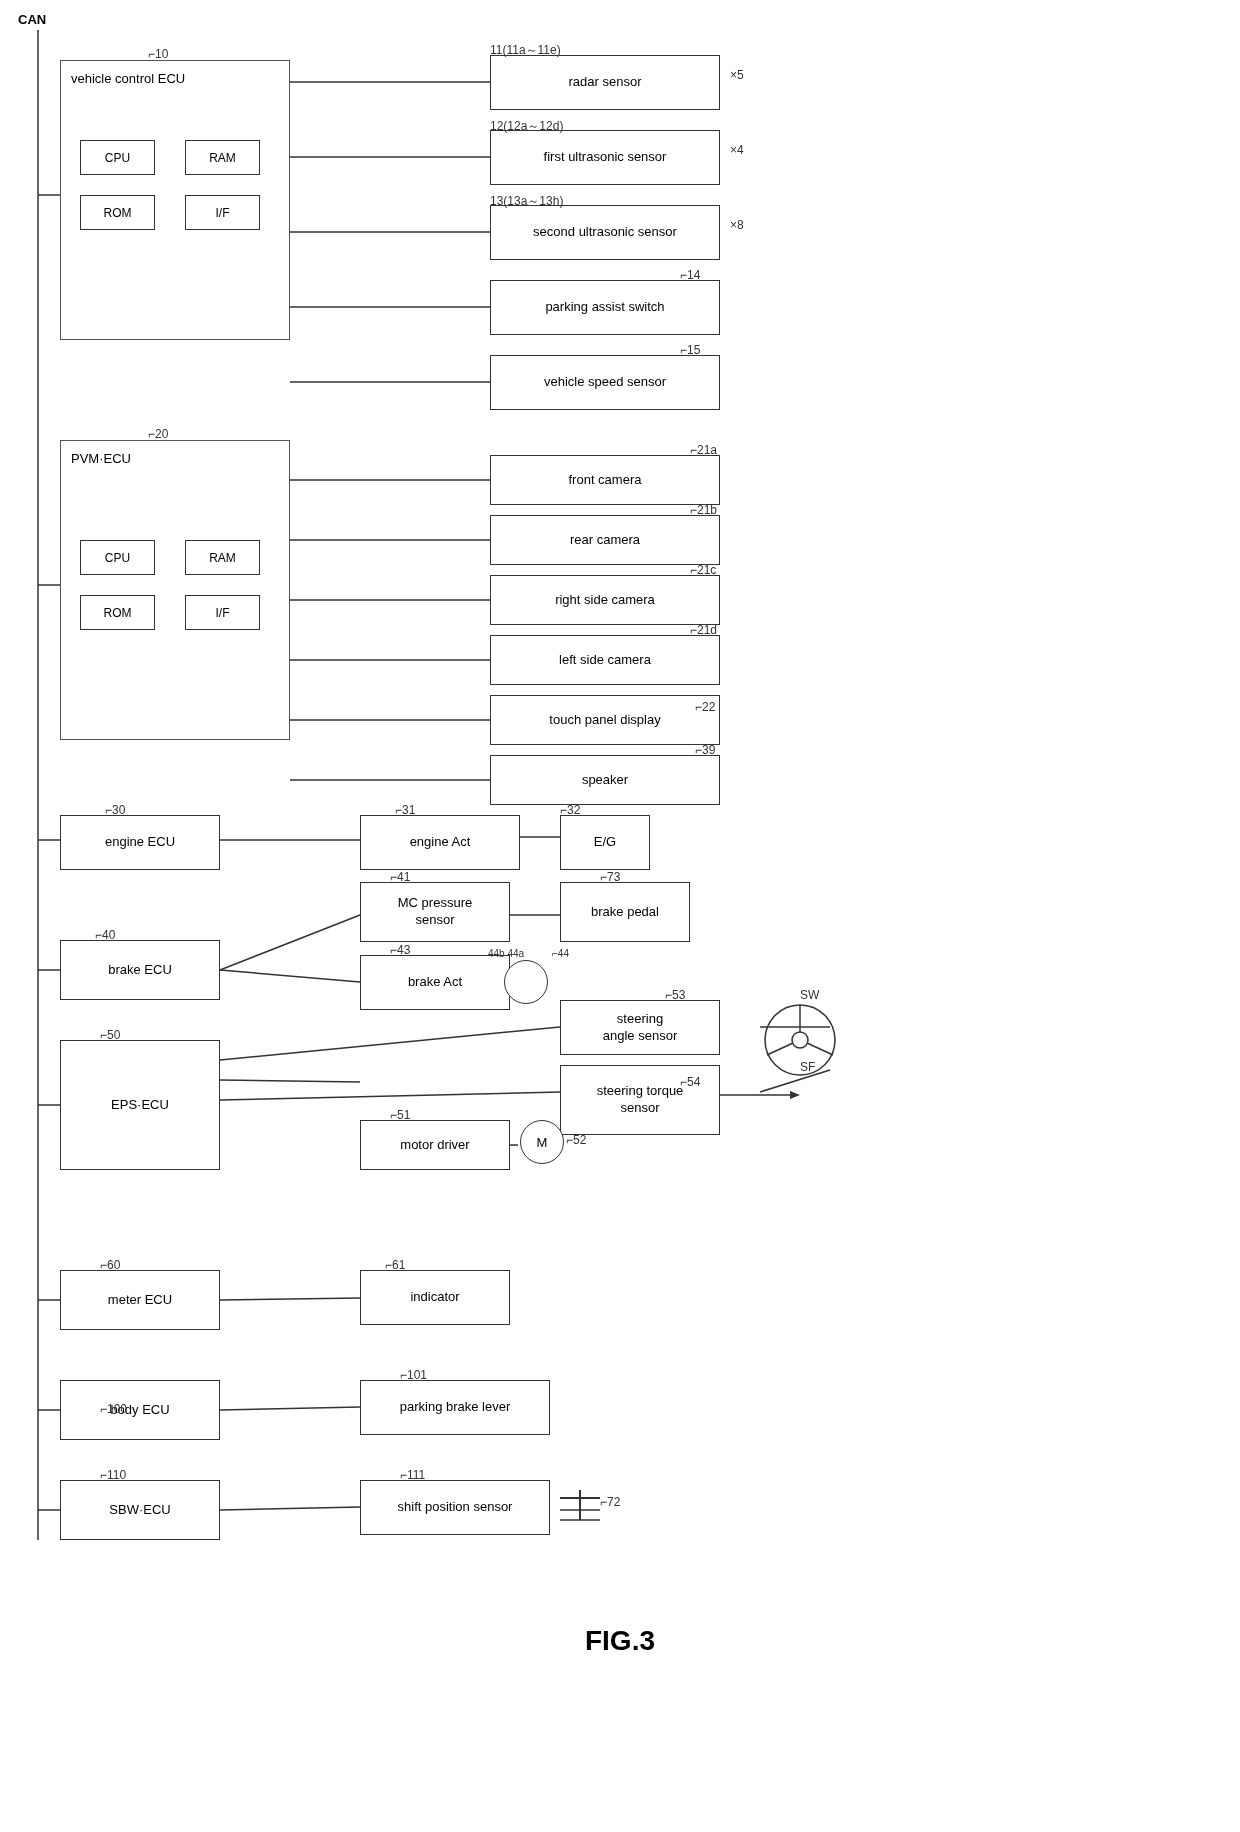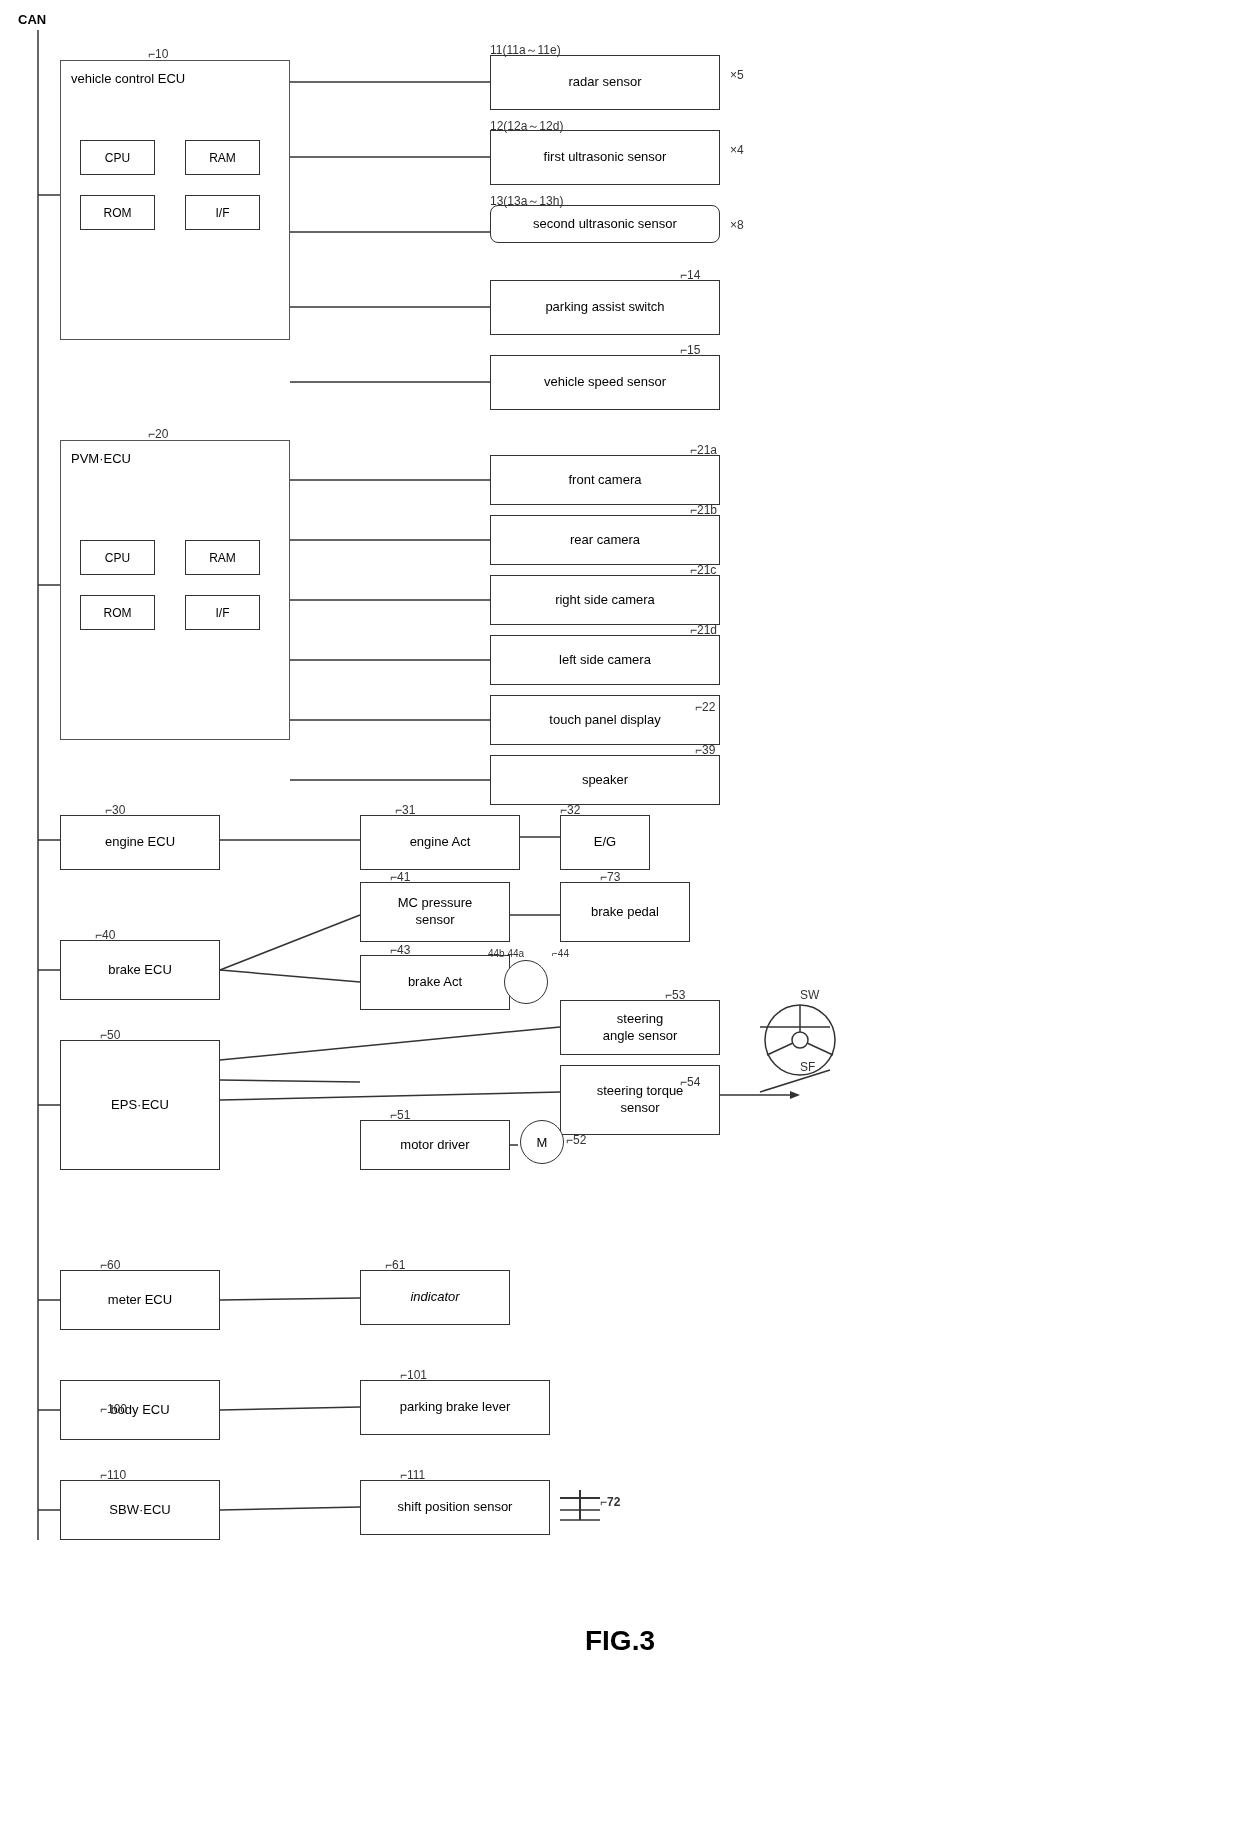--- a/index.html
+++ b/index.html
@@ -162,21 +162,21 @@
   </div>
   <div class="label-ref" style="left:490px; top:42px;">11(11a～11e)</div>
   <div class="label-ref" style="left:730px; top:68px;">×5</div>
 
   <div class="box" style="left:490px; top:130px; width:230px; height:55px;">
     <span>first ultrasonic sensor</span>
   </div>
   <div class="label-ref" style="left:490px; top:118px;">12(12a～12d)</div>
   <div class="label-ref" style="left:730px; top:143px;">×4</div>
 
-  <div class="box" style="left:490px; top:205px; width:230px; height:38px;border-radius:8px;">
+  <div class="box" style="left:490px; top:205px; width:230px; height:55px;">
     <span>second ultrasonic sensor</span>
   </div>
   <div class="label-ref" style="left:490px; top:193px;">13(13a～13h)</div>
   <div class="label-ref" style="left:730px; top:218px;">×8</div>
 
   <div class="box" style="left:490px; top:280px; width:230px; height:55px;">
     <span>parking assist switch</span>
   </div>
   <div class="label-ref" style="left:680px; top:268px;">⌐14</div>
 
@@ -313,21 +313,21 @@
   <svg style="position:absolute; left:720px; top:1085px; width:90px; height:20px;">
     <line x1="0" y1="10" x2="70" y2="10" stroke="#333" stroke-width="1.5"></line>
     <polygon points="70,6 80,10 70,14" fill="#333"></polygon>
   </svg>
 
   <div class="box" style="left:60px; top:1270px; width:160px; height:60px;">
     <span>meter ECU</span>
   </div>
   <div class="label-ref" style="left:100px; top:1258px;">⌐60</div>
 
-  <div class="box" style="left:360px; top:1270px; width:150px; height:55px;font-style:italic;">
+  <div class="box" style="left:360px; top:1270px; width:150px; height:55px;">
     <span>indicator</span>
   </div>
   <div class="label-ref" style="left:385px; top:1258px;">⌐61</div>
 
   <div class="box" style="left:60px; top:1380px; width:160px; height:60px;">
     <span>body ECU</span>
   </div>
   <div class="label-ref" style="left:100px; top:1368px;margin-top:34px;">⌐100</div>
 
   <div class="box" style="left:360px; top:1380px; width:190px; height:55px;">
@@ -344,17 +344,17 @@
     <span>shift position sensor</span>
   </div>
   <div class="label-ref" style="left:400px; top:1468px;">⌐111</div>
 
   <svg style="position:absolute; left:555px; top:1490px; width:50px; height:40px;">
     <line x1="25" y1="0" x2="25" y2="30" stroke="#333" stroke-width="2"></line>
     <line x1="5" y1="8" x2="45" y2="8" stroke="#333" stroke-width="2"></line>
     <line x1="5" y1="20" x2="45" y2="20" stroke="#333" stroke-width="1.5"></line>
     <line x1="5" y1="30" x2="45" y2="30" stroke="#333" stroke-width="1.5"></line>
   </svg>
-  <div class="label-ref" style="left:600px; top:1495px;font-weight:bold;">⌐72</div>
+  <div class="label-ref" style="left:600px; top:1495px;">⌐72</div>
 
   <div class="fig-label" style="left:520px; top:1600px;margin-top:25px;">FIG.3</div>
 
 </div>
 
 </body></html>

